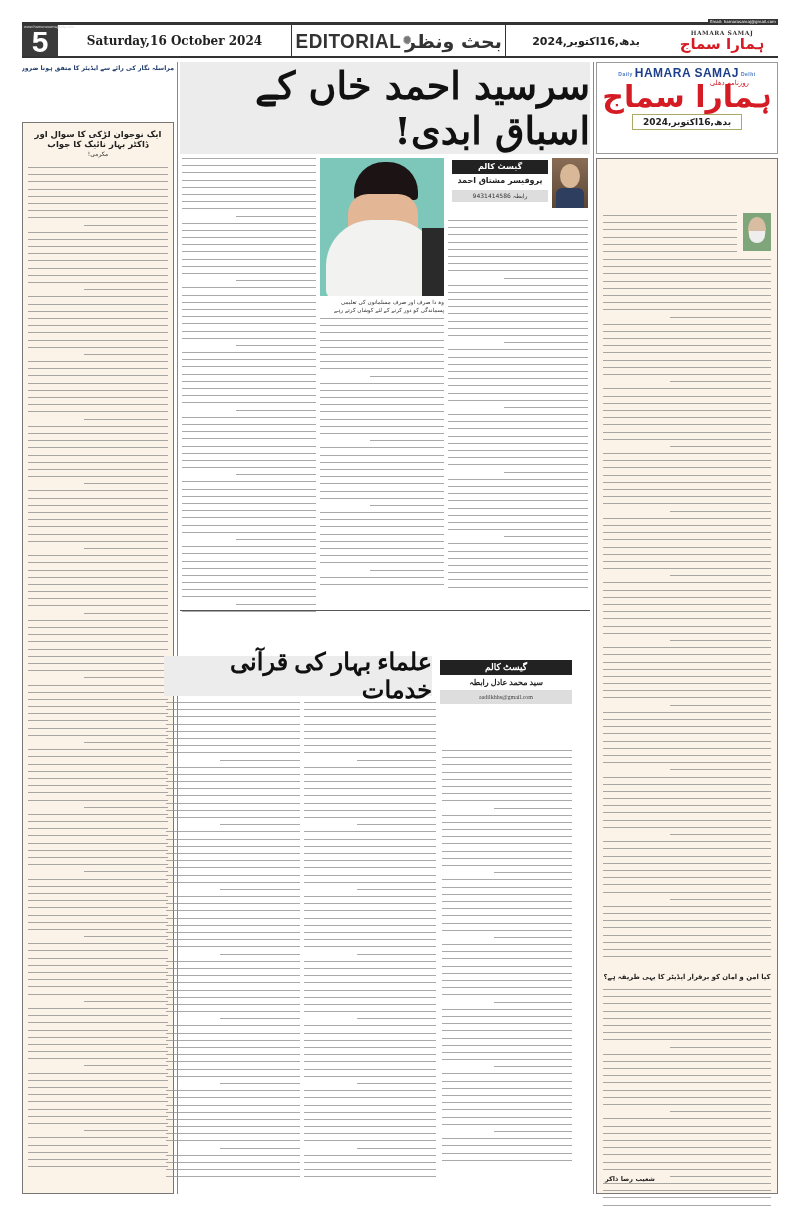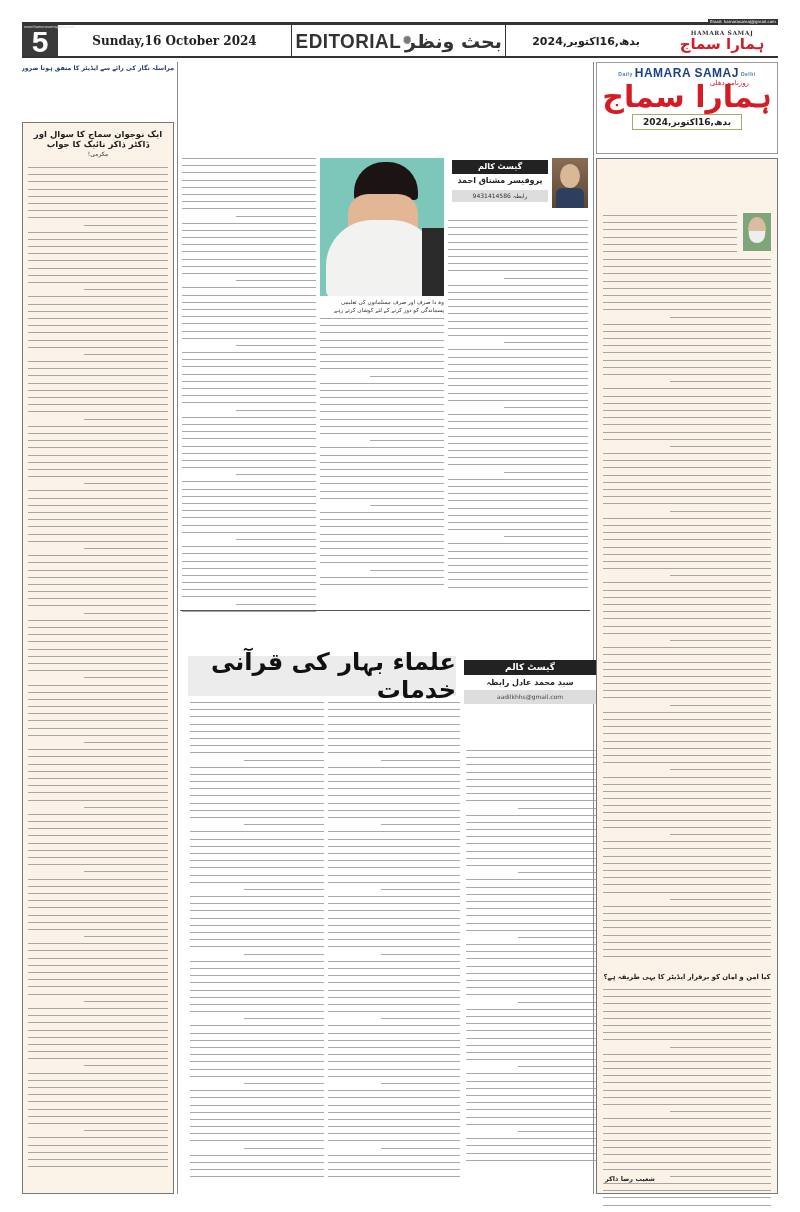--- a/index.html
+++ b/index.html
@@ -59,21 +59,21 @@
   .portrait .face { position: absolute; left: 28px; top: 36px; width: 70px; height: 46px; background: #e3b695; border-radius: 20px 20px 10px 10px; }
   .portrait .beard { position: absolute; left: 6px; top: 62px; width: 112px; height: 80px; background: #f2f2f0; border-radius: 46px 46px 10px 10px; }
   .portrait .coat { position: absolute; right: 0; top: 70px; width: 22px; height: 70px; background: #2a2a2a; }
   .portrait-cap { position: absolute; left: 140px; top: 236px; width: 124px; direction: rtl; font-size: 5.6px; line-height: 8px; color: #333; }
   .ma-col { position: absolute; }
   .ma-col .text-lines { position: static; }
 
   .divider-h { position: absolute; left: 180px; top: 610px; width: 410px; height: 1px; background: #555; }
 
   
-  .second-article { left: 188px; top: 614px; width: 410px; height: 580px; }
+  .second-article { left: 164px; top: 614px; width: 410px; height: 580px; font-family: Liberation Serif, serif; }
   .head2-band { position: absolute; left: 0; top: 42px; width: 268px; height: 40px; background: #ececec; display: flex; align-items: center; justify-content: center; }
   .head2 { direction: rtl; font-size: 24px; font-weight: bold; color: #111; }
   .byline2 { position: absolute; right: 2px; top: 46px; width: 132px; }
   .byline2 .tag { height: 15px; background: #222; color: #fff; direction: rtl; text-align: center; font-size: 9px; line-height: 15px; font-weight: bold; }
   .byline2 .name { direction: rtl; text-align: center; font-size: 8px; font-weight: bold; color: #222; background: #fff; padding: 3px 0; }
   .byline2 .email { height: 14px; background: #ddd; text-align: center; font-size: 6px; line-height: 14px; color: #444; }
 
   
   .editorial-col { left: 596px; top: 62px; width: 182px; height: 1132px; }
   .brand-box { height: 92px; border: 1px solid #999; background: #fff; text-align: center; position: relative; }
@@ -94,38 +94,38 @@
   .vrule { position: absolute; width: 1px; background: #888; }
 </style>
 </head>
 <body>
 
 <div class="masthead">
   <div class="page-num">
     <span class="site">www.hamarasamajdaily.com</span>
     <span>5</span>
   </div>
-  <div class="date-en">Sunday,16 October 2024</div>
+  <div class="date-en">Saturday,16 October 2024</div>
   <div class="editorial">
     <span>EDITORIAL</span>
     <span class="star">✺</span>
   </div>
   <div class="urdu-title">بحث ونظر</div>
   <div class="date-ur">بدھ,16اکتوبر,2024</div>
   <div class="logo-mini">
     <div class="email">Email: hamarasamaj@gmail.com</div>
     <div class="en">HAMARA SAMAJ</div>
     <div class="ur">ہمارا سماج</div>
   </div>
 </div>
 
 <div class="col letters">
   <div class="letters-tag">مراسلہ نگار کی رائے سے ایڈیٹر کا متفق ہونا ضروری نہیں</div>
   <div class="letter-box">
-    <div class="letter-head">ایک نوجوان سماج کا سوال اور ڈاکٹر ذاکر نائیک کا جواب</div>
+    <div class="letter-head">ایک نوجوان لڑکی کا سوال اور ڈاکٹر بہار نائیک کا جواب</div>
     <div class="letter-salut">مکرمی!</div>
     <div class="text-lines" id="letter-lines">
         <div class="ln" style="width: 100%; margin-left: auto;"></div>
         <div class="ln" style="width: 100%; margin-left: auto;"></div>
         <div class="ln" style="width: 100%; margin-left: auto;"></div>
         <div class="ln" style="width: 100%; margin-left: auto;"></div>
         <div class="ln" style="width: 100%; margin-left: auto;"></div>
         <div class="ln" style="width: 100%; margin-left: auto;"></div>
         <div class="ln" style="width: 100%; margin-left: auto;"></div>
         <div class="ln" style="width: 100%; margin-left: auto;"></div>
@@ -262,20 +262,23 @@
         <div class="ln" style="width: 100%; margin-left: auto;"></div>
         <div class="ln" style="width: 100%; margin-left: auto;"></div>
       </div>
   </div>
 </div>
 
 <div class="vrule" style="left:177px; top:62px; height:1132px;"></div>
 <div class="vrule" style="left:593px; top:62px; height:1132px;"></div>
 
 <div class="col main-article">
+  <div class="headline-band">
+    <div class="headline">سرسید احمد خاں کے اسباق ابدی!</div>
+  </div>
   <div class="byline">
     <div class="byline-photo"></div>
     <div class="byline-tag">گیسٹ کالم</div>
     <div class="byline-name">پروفیسر مشتاق احمد</div>
     <div class="byline-phone">رابطہ 9431414586</div>
   </div>
   <div class="portrait">
     <div class="cap"></div>
     <div class="face"></div>
     <div class="beard"></div>

